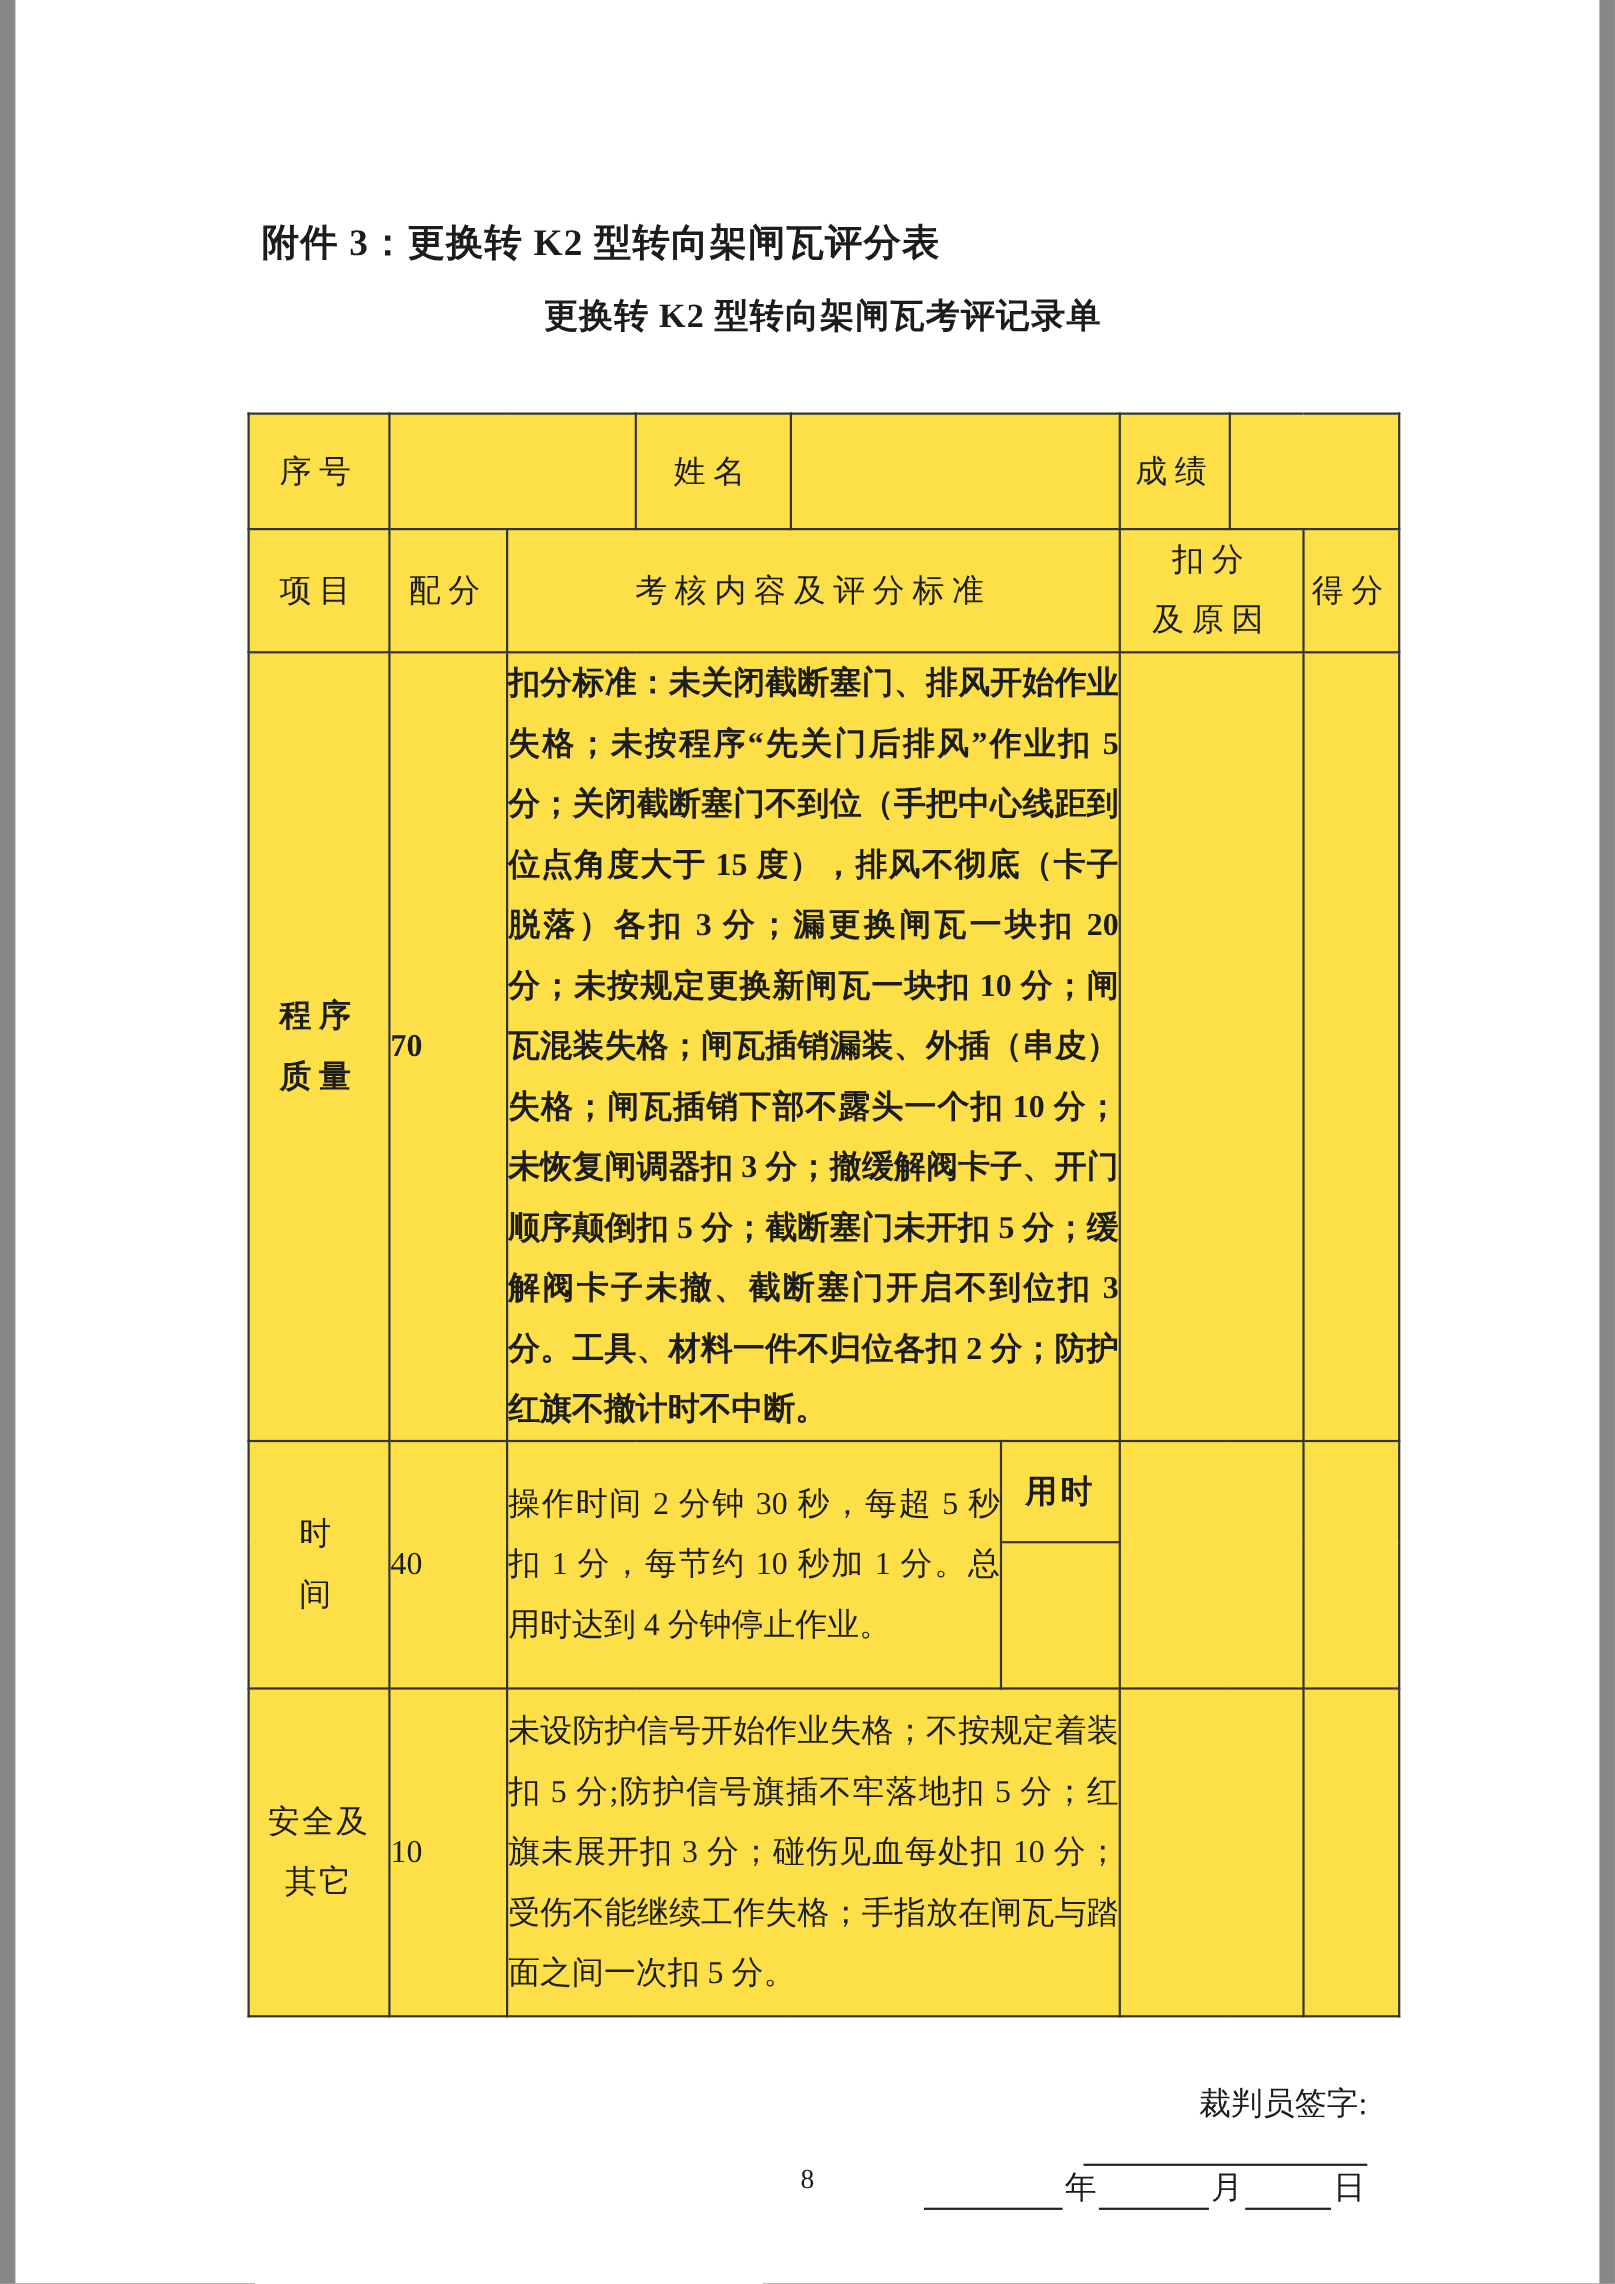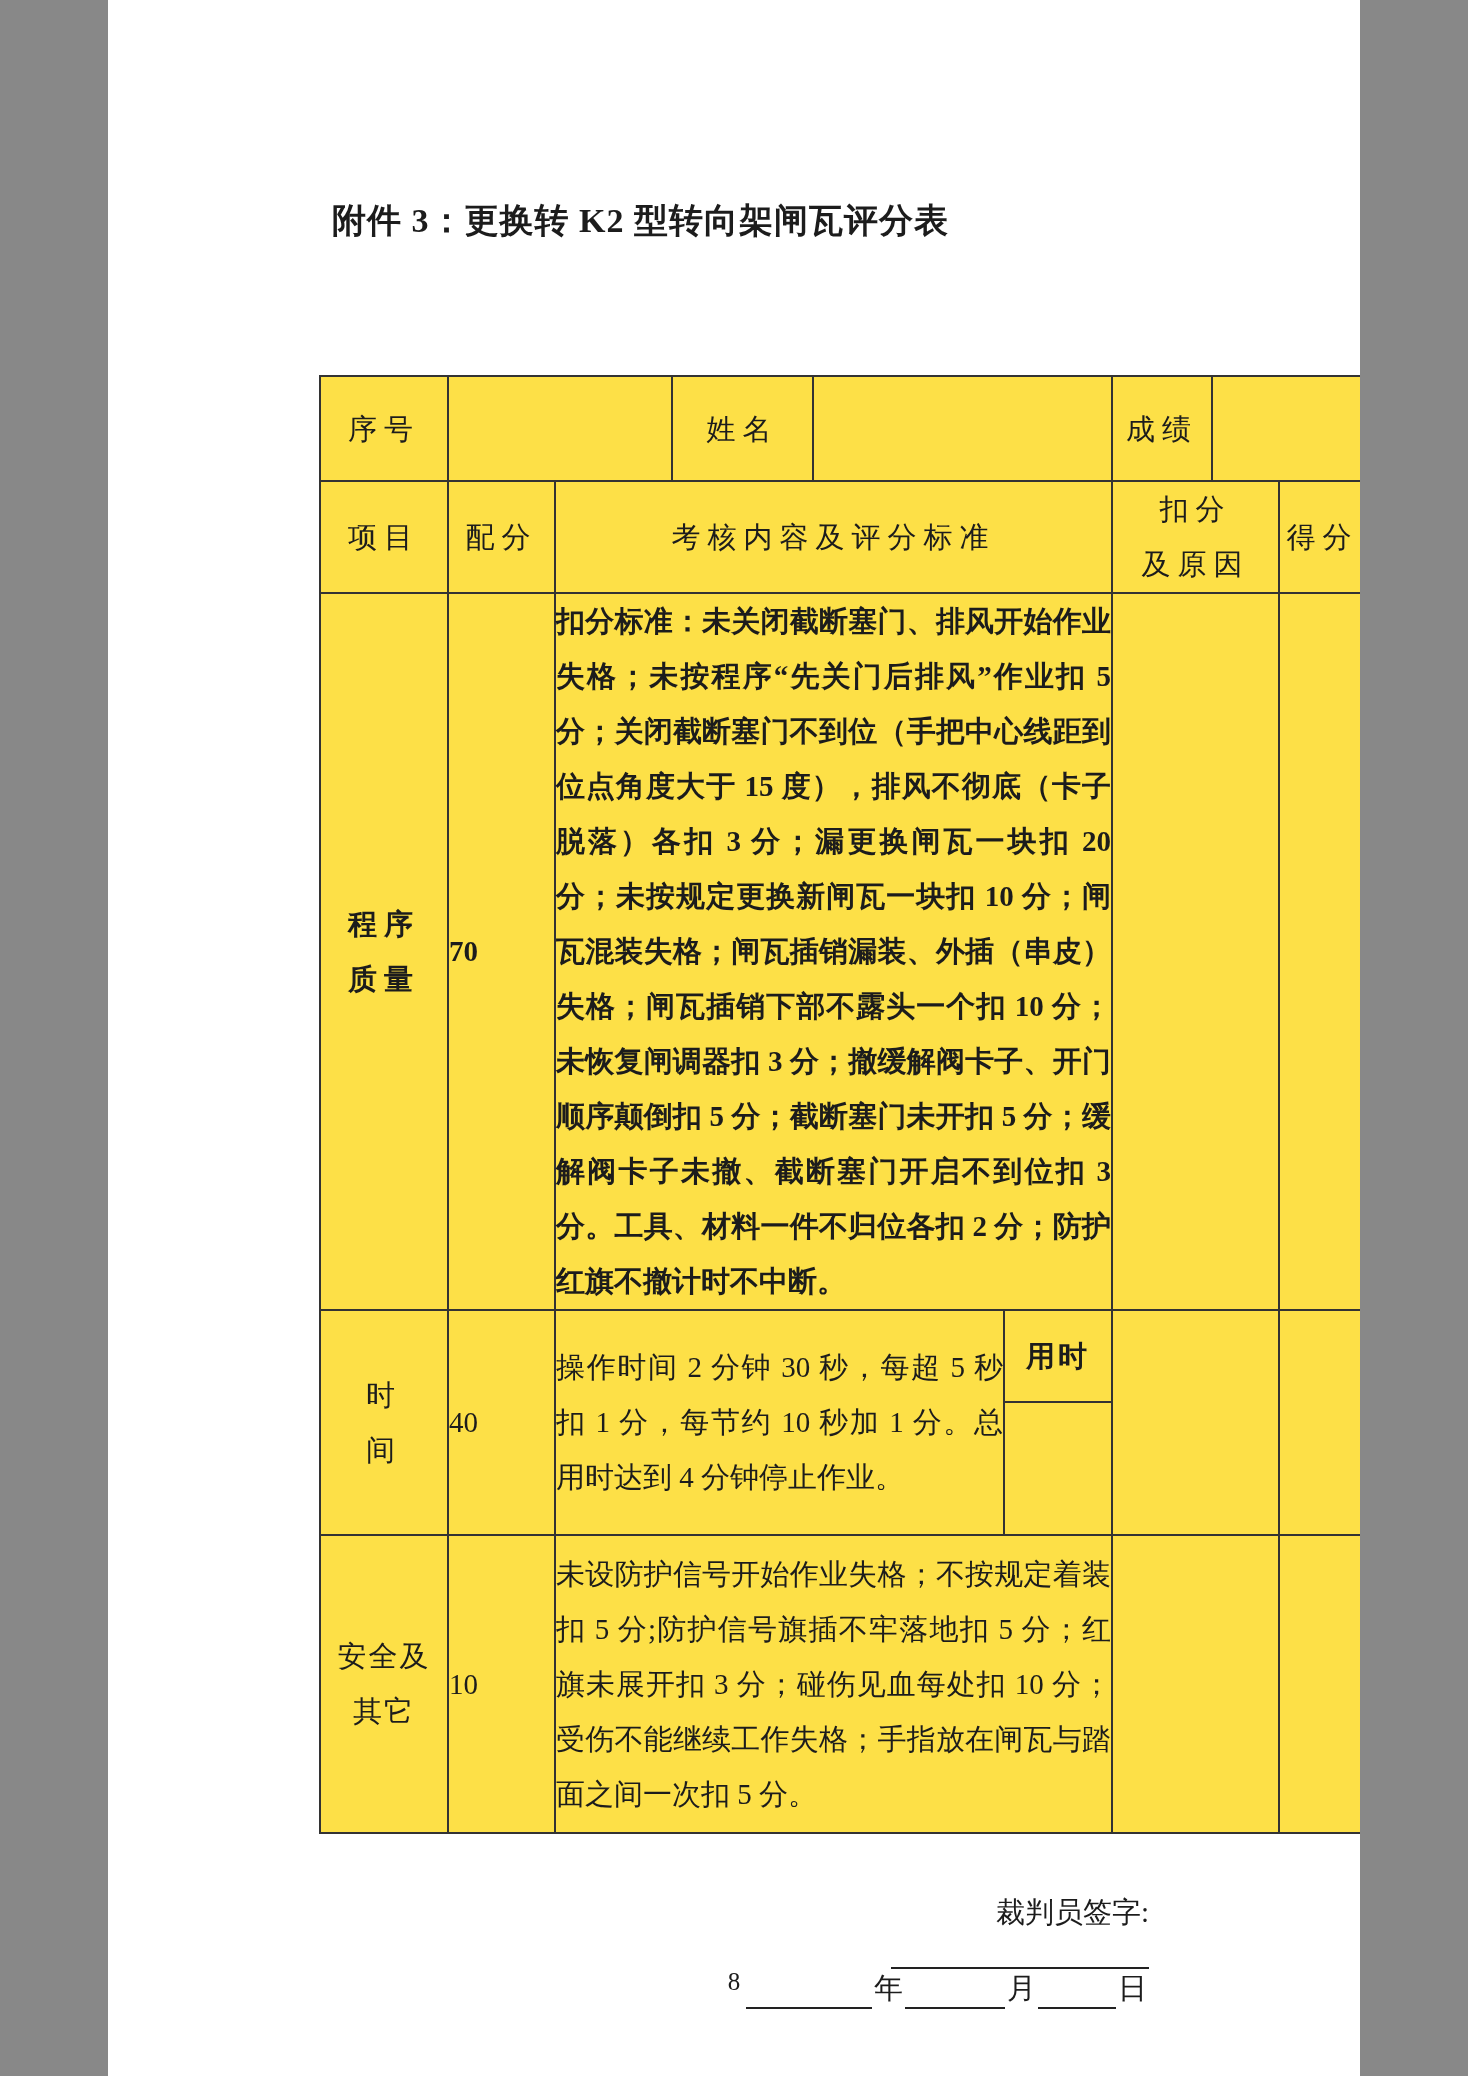--- a/index.html
+++ b/index.html
@@ -1,18 +1,18 @@
 <!DOCTYPE html>
 <html><head>
 <meta charset="utf-8">
 <style>
   html,body { margin:0; padding:0; background:#888; }
   .page {
     position:relative;
-    width:1252px; height:2076px;
+    width:1440px; height:2076px;
     margin:0 auto;
     background:#ffffff;
     color:#1c1c1c;
     font-family:"Liberation Serif","DejaVu Serif",serif;
     overflow:hidden;
   }
   .title {
     position:absolute; left:224px; top:198px;
     font-size:34px; font-weight:bold; letter-spacing:1px;
     white-space:nowrap;
@@ -65,20 +65,21 @@
     position:absolute; left:0; top:1968px; width:100%;
     text-align:center; font-size:25px;
   }
 </style>
 </head>
 <body>
 
 <div class="page">
 
   <div class="title">附件 3：更换转 K2 型转向架闸瓦评分表</div>
+  <div class="subtitle">更换转 K2 型转向架闸瓦考评记录单</div>
 
   <table class="score-table">
     <colgroup>
       <col style="width:128px">
         <col style="width:107px">
         <col style="width:117px">
       <col style="width:141px">
         <col style="width:191px">
         <col style="width:108px">
       <col style="width:100px">

